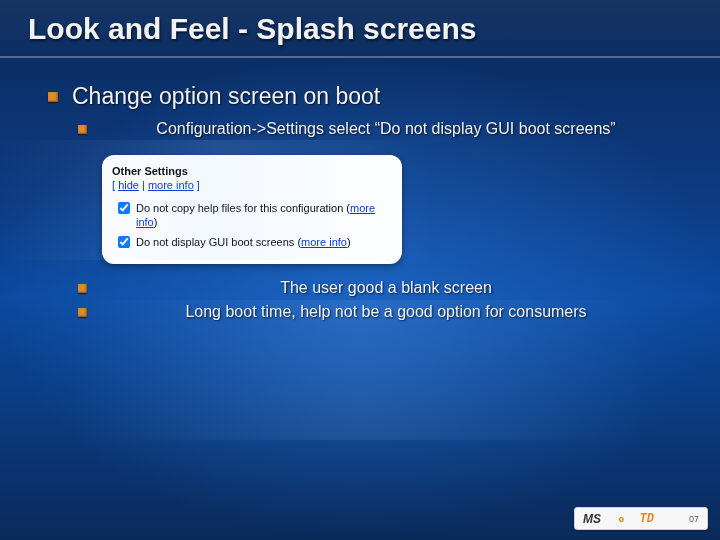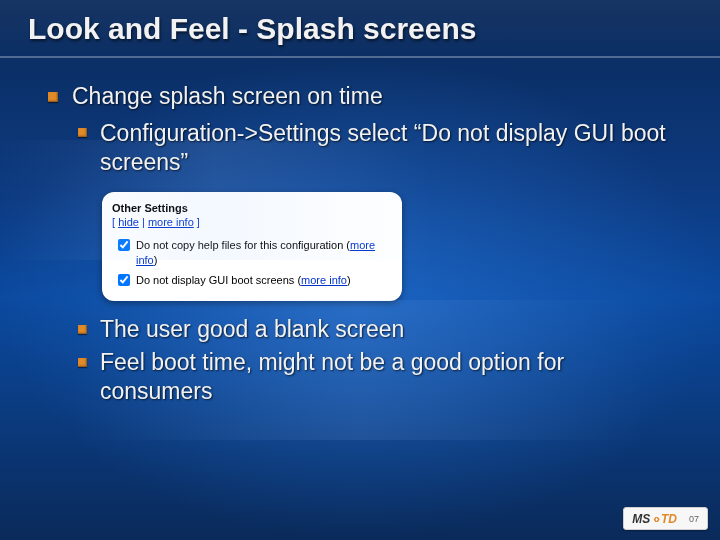--- a/index.html
+++ b/index.html
@@ -52,22 +52,23 @@
     position: absolute;
     left: 0;
     top: 0.45em;
     width: 10px;
     height: 10px;
     background: #e08a2a;
     box-shadow: inset -1px -1px 2px rgba(0,0,0,0.4), 0 1px 1px rgba(0,0,0,0.5);
   }
   ul.bullets.sub { margin-left: 30px; margin-top: 8px; }
   ul.bullets.sub > li {
-    font-size: 23px;
+    font-size: 16px;
     padding-left: 22px;
+    text-align: center;
   }
   ul.bullets.sub > li::before {
     width: 9px; height: 9px; top: 0.42em;
   }
   .panel-wrap {
     margin: 16px 0 14px 54px;
   }
   .panel {
     width: 300px;
     background: #ffffff;
@@ -108,58 +109,59 @@
   .footer-badge {
     position: absolute;
     right: 12px;
     bottom: 10px;
     background: #f7f7f7;
     border: 1px solid #d0d0d0;
     border-radius: 3px;
     padding: 3px 8px 3px 8px;
     display: flex;
     align-items: center;
-    gap: 3px;
+    gap: 17px;
     font-family: Tahoma, Arial, sans-serif;
     box-shadow: 0 1px 2px rgba(0,0,0,0.3);
   }
   .footer-badge .ms {
     font-weight: bold;
     font-style: italic;
     font-size: 12px;
     color: #333;
   }
   .footer-badge .chev {
     color: #e08a2a;
     font-weight: bold;
     font-size: 13px;
     letter-spacing: -2px;
   }
   .footer-badge .td {
     color: #e08a2a;
     font-weight: bold;
     font-style: italic;
     font-size: 12px;
+    font-family: Liberation Mono, monospace;
   }
   .footer-badge .yr {
     font-size: 9px;
     color: #666;
-    margin-left: 9px;
+    margin-left: 18px;
   }
 </style>
 </head>
 <body>
 
 <div class="title-bar">
   <h1>Look and Feel - Splash screens</h1>
 </div>
 
 <div class="content">
   <ul class="bullets">
-    <li>Change splash screen on time</li>
+    <li>Change option screen on boot</li>
   </ul>
 
   <ul class="bullets sub">
     <li>Configuration-&gt;Settings select “Do not display GUI boot screens”</li>
   </ul>
 
   <div class="panel-wrap">
     <div class="panel">
       <div class="panel-title">Other Settings</div>
       <div class="panel-links">
@@ -175,21 +177,21 @@
         <input type="checkbox" checked="" style="">
         <span>
           <span>Do not display GUI boot screens</span><span class="paren"> (</span><a>more info</a><span class="paren">)</span>
         </span>
       </div>
     </div>
   </div>
 
   <ul class="bullets sub">
     <li>The user good a blank screen</li>
-    <li>Feel boot time, might not be a good option for consumers</li>
+    <li>Long boot time, help not be a good option for consumers</li>
   </ul>
 </div>
 
 <div class="footer-badge">
   <span class="ms">MS</span>
   <span class="chev">‹›</span>
   <span class="td">TD</span>
   <span class="yr">07</span>
 </div>
 

